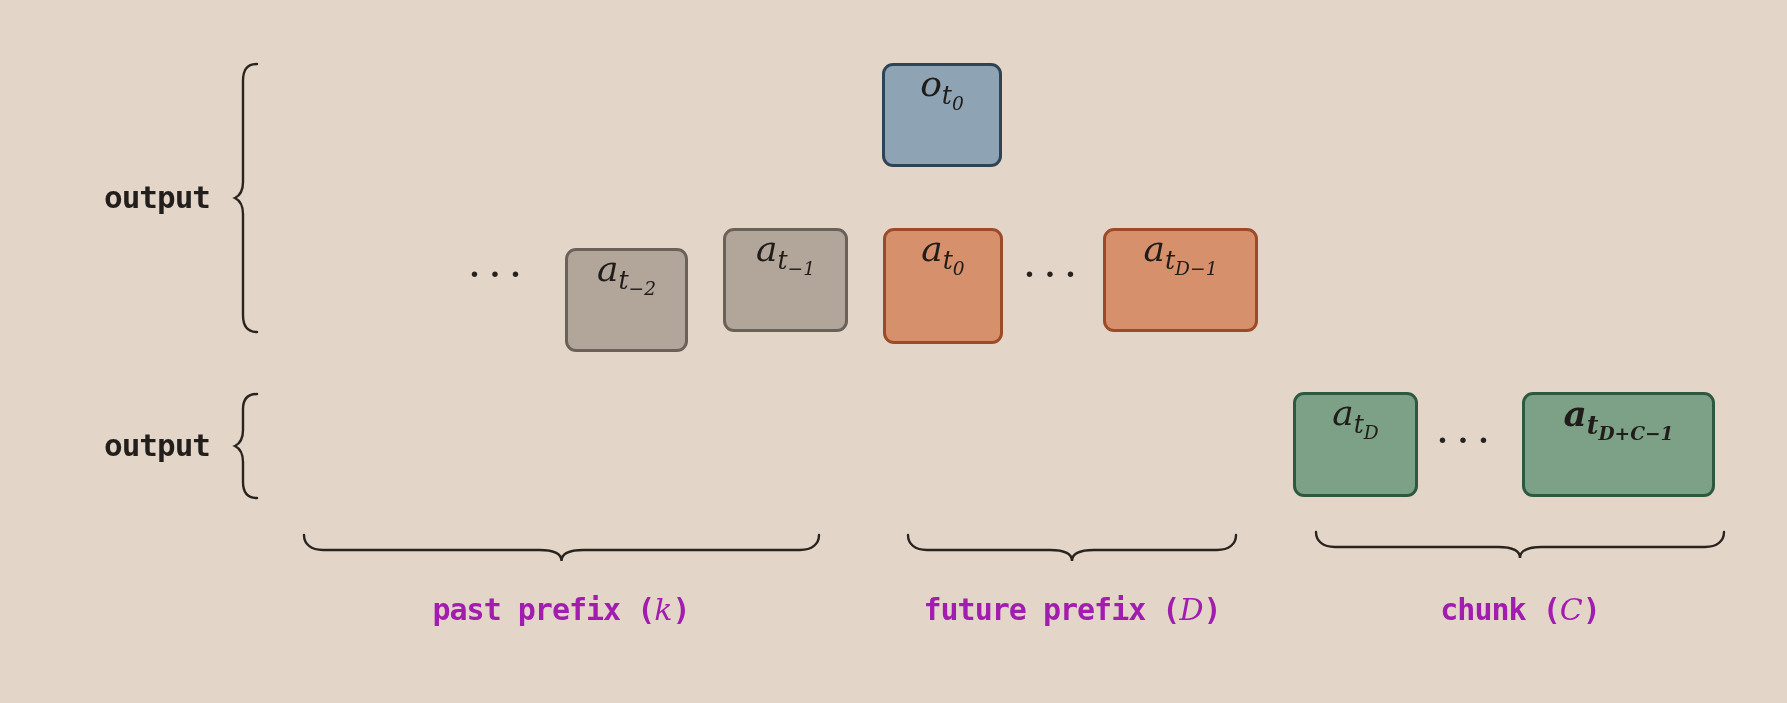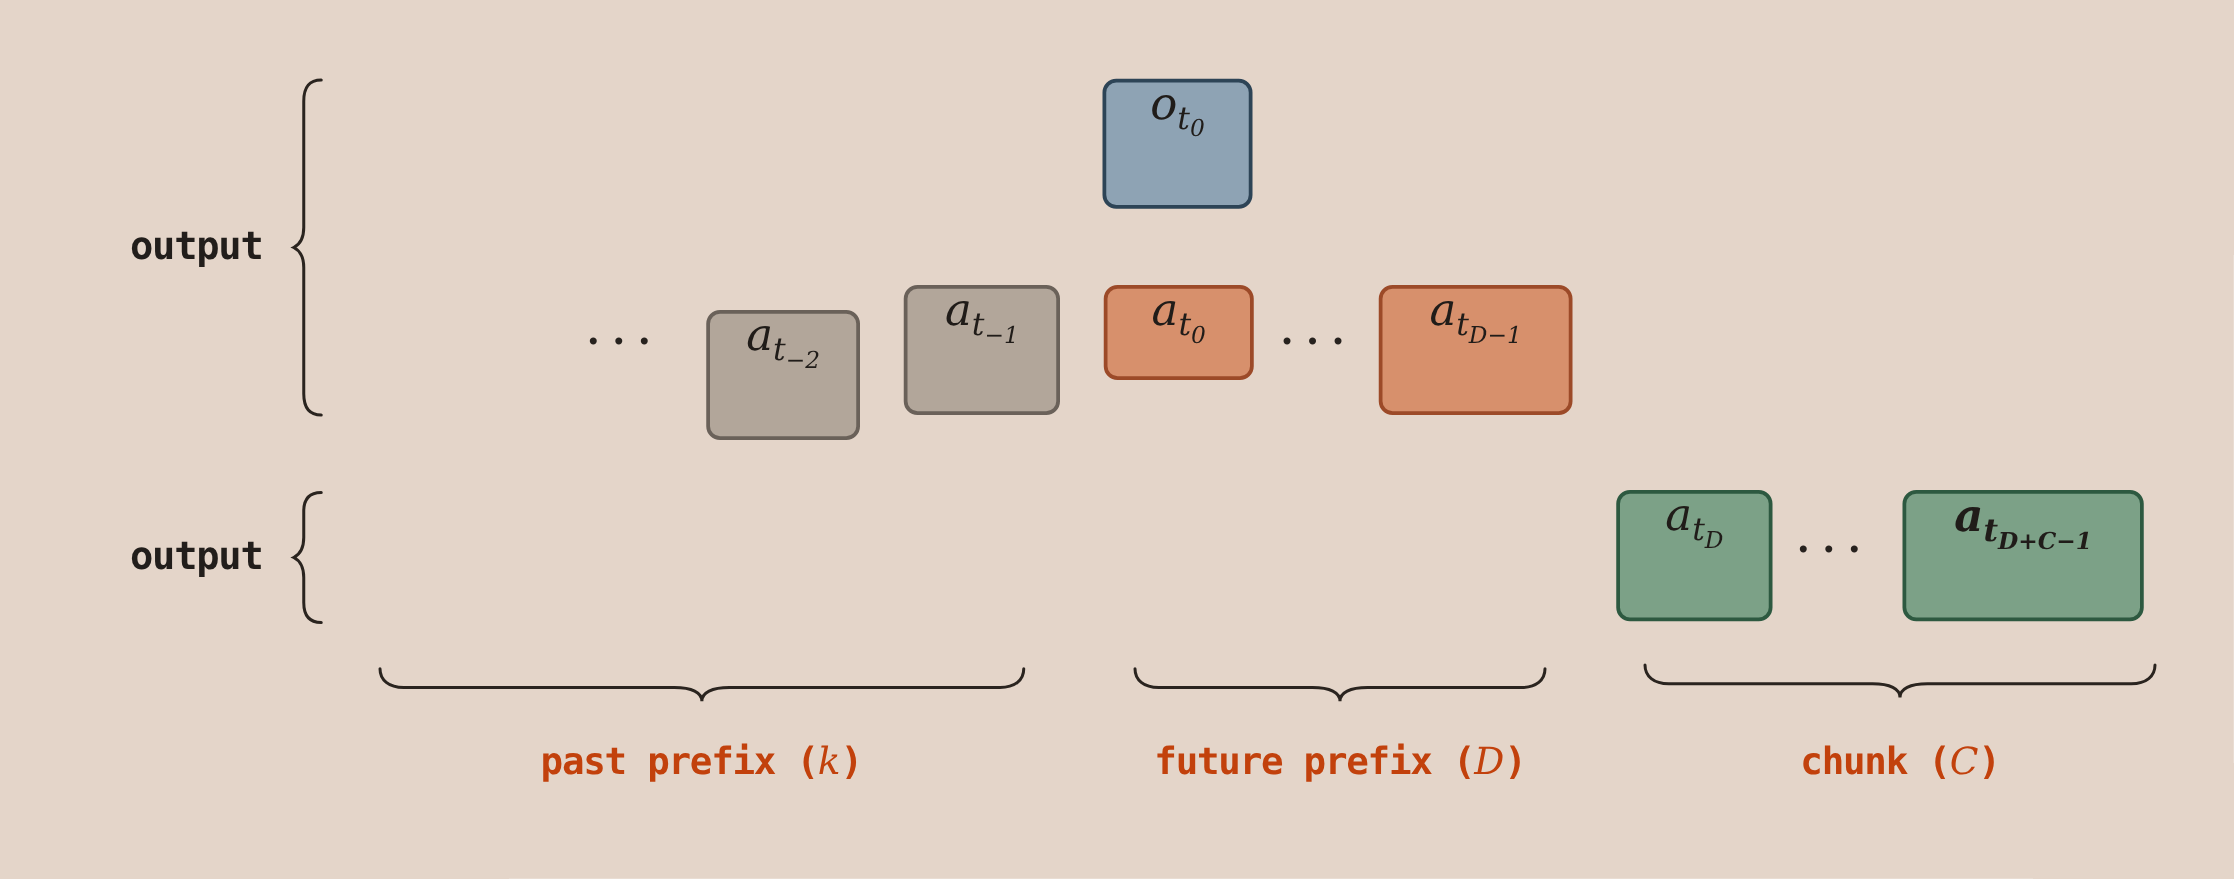--- a/index.html
+++ b/index.html
@@ -57,21 +57,21 @@
     color:#27221e;
     white-space:nowrap;
   }
 
   .brace-label{
     position:absolute;
     width:520px;
     text-align:center;
     font-size:30px;
     font-weight:bold;
-    color:#c2410c;
+    color:#a21caf;
     letter-spacing:-1px;
     white-space:nowrap;
   }
   .brace-label .mvar{
     font-family:"DejaVu Serif", serif;
     font-style:italic;
     font-weight:normal;
     letter-spacing:0;
   }
 </style>
@@ -98,21 +98,21 @@
   <div class="dots" style="left:500px;top:274px;">···</div>
 
   <div class="box gray" style="left:565px;top:228px;width:123px;height:104px;margin-top:20px;">
     <span class="math"><span>a</span><span class="s1"><span>t</span><span class="s2">−2</span></span></span>
   </div>
 
   <div class="box gray" style="left:723px;top:228px;width:125px;height:104px;">
     <span class="math"><span>a</span><span class="s1"><span>t</span><span class="s2">−1</span></span></span>
   </div>
 
-  <div class="box orange" style="left:883px;top:228px;width:120px;height:76px;">
+  <div class="box orange" style="left:883px;top:228px;width:120px;height:116px;">
     <span class="math"><span>a</span><span class="s1"><span>t</span><span class="s2">0</span></span></span>
   </div>
 
   <div class="dots" style="left:1055px;top:274px;">···</div>
 
   <div class="box orange" style="left:1103px;top:228px;width:155px;height:104px;">
     <span class="math"><span>a</span><span class="s1"><span>t</span><span class="s2">D−1</span></span></span>
   </div>
 
   <div class="box green" style="left:1293px;top:392px;width:125px;height:105px;">

